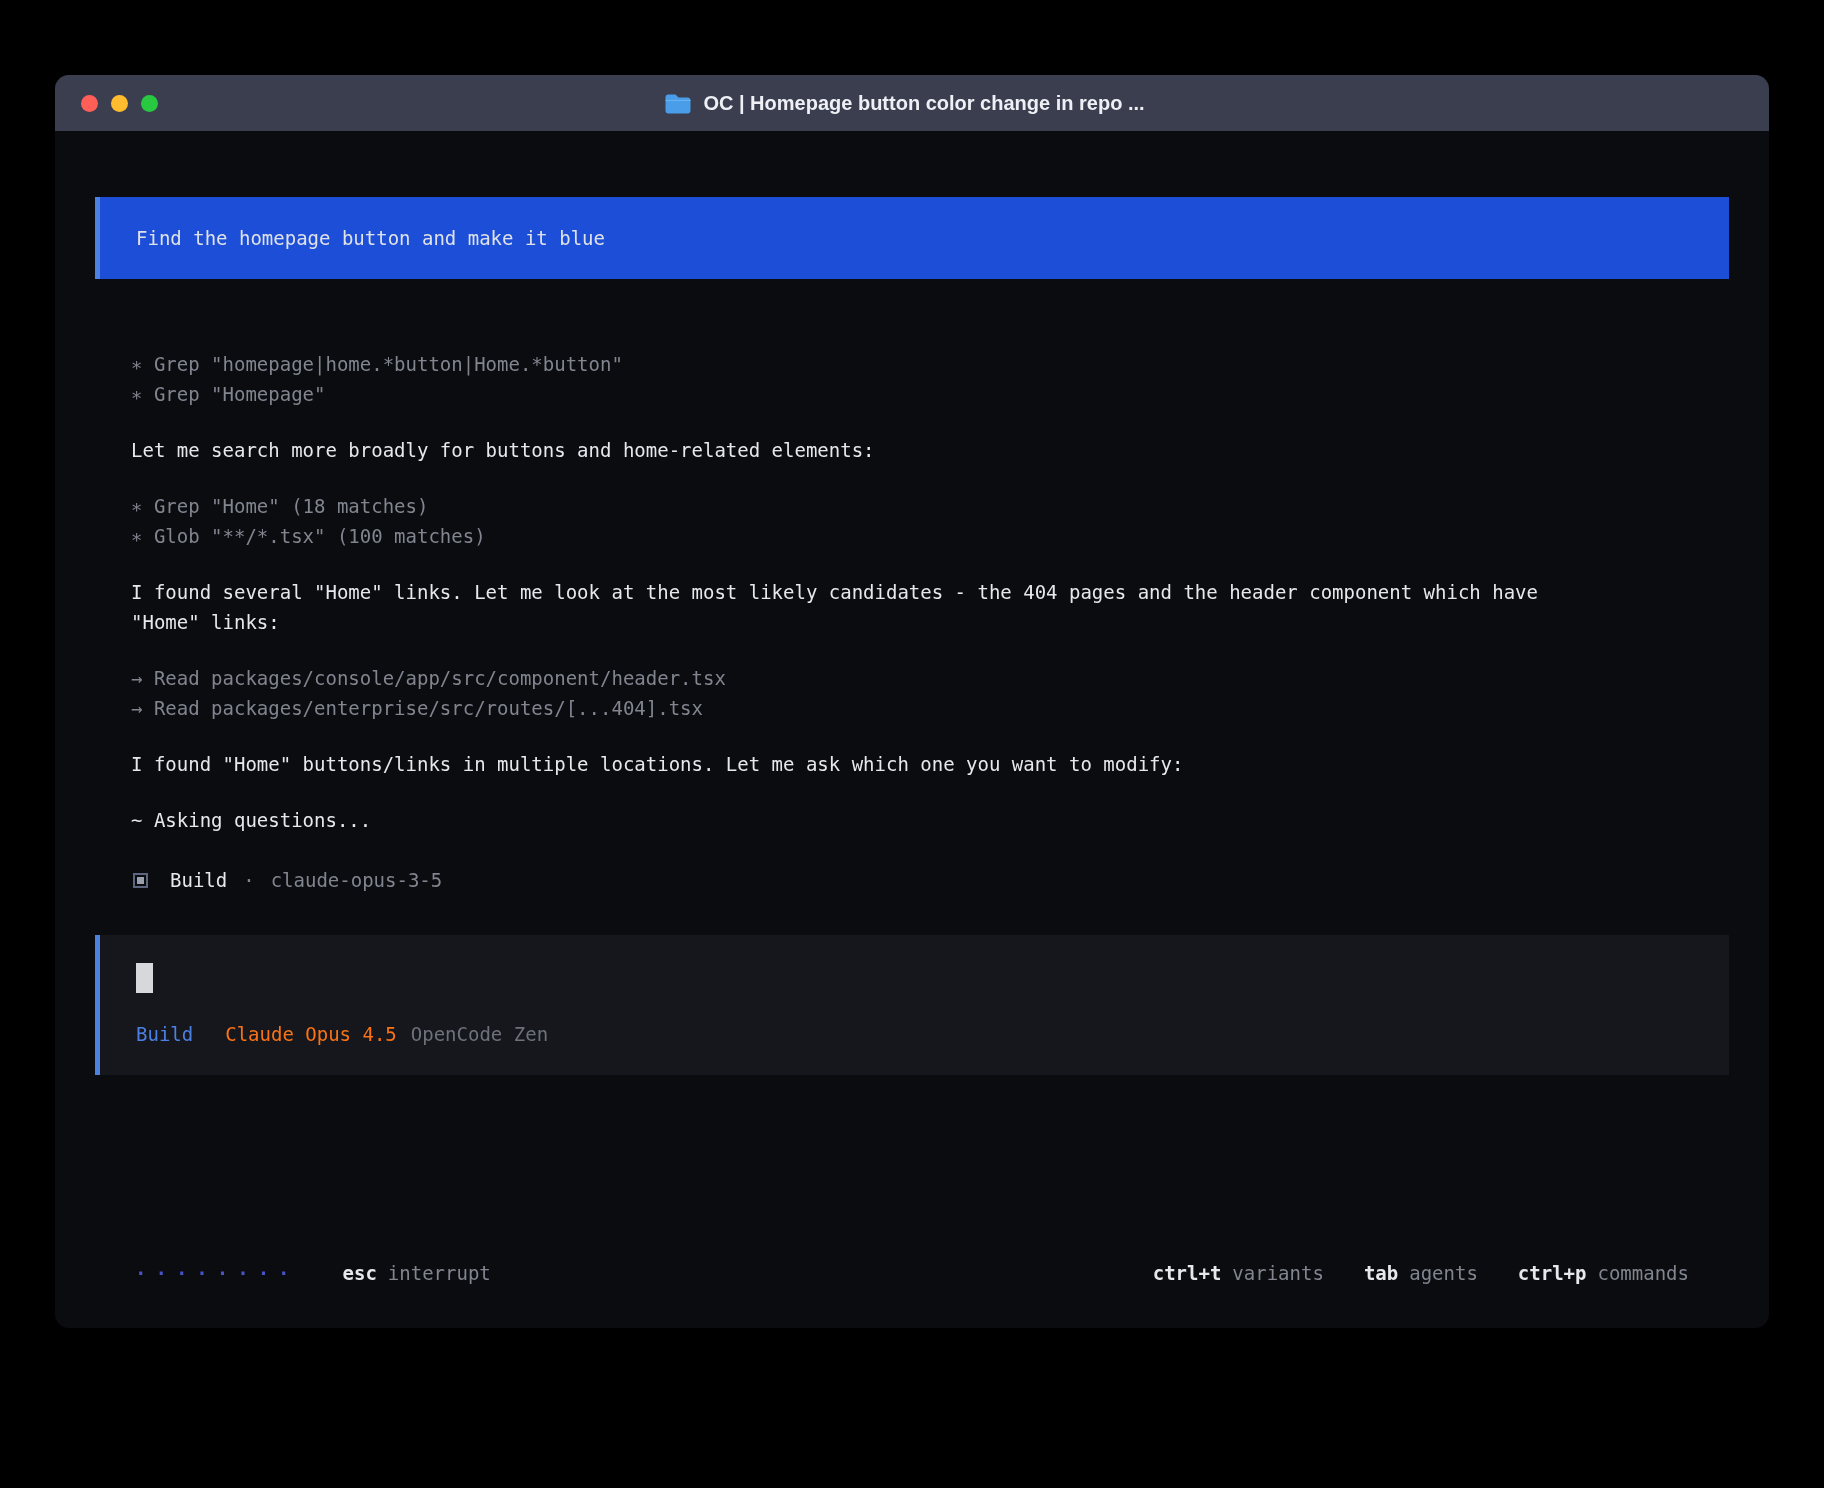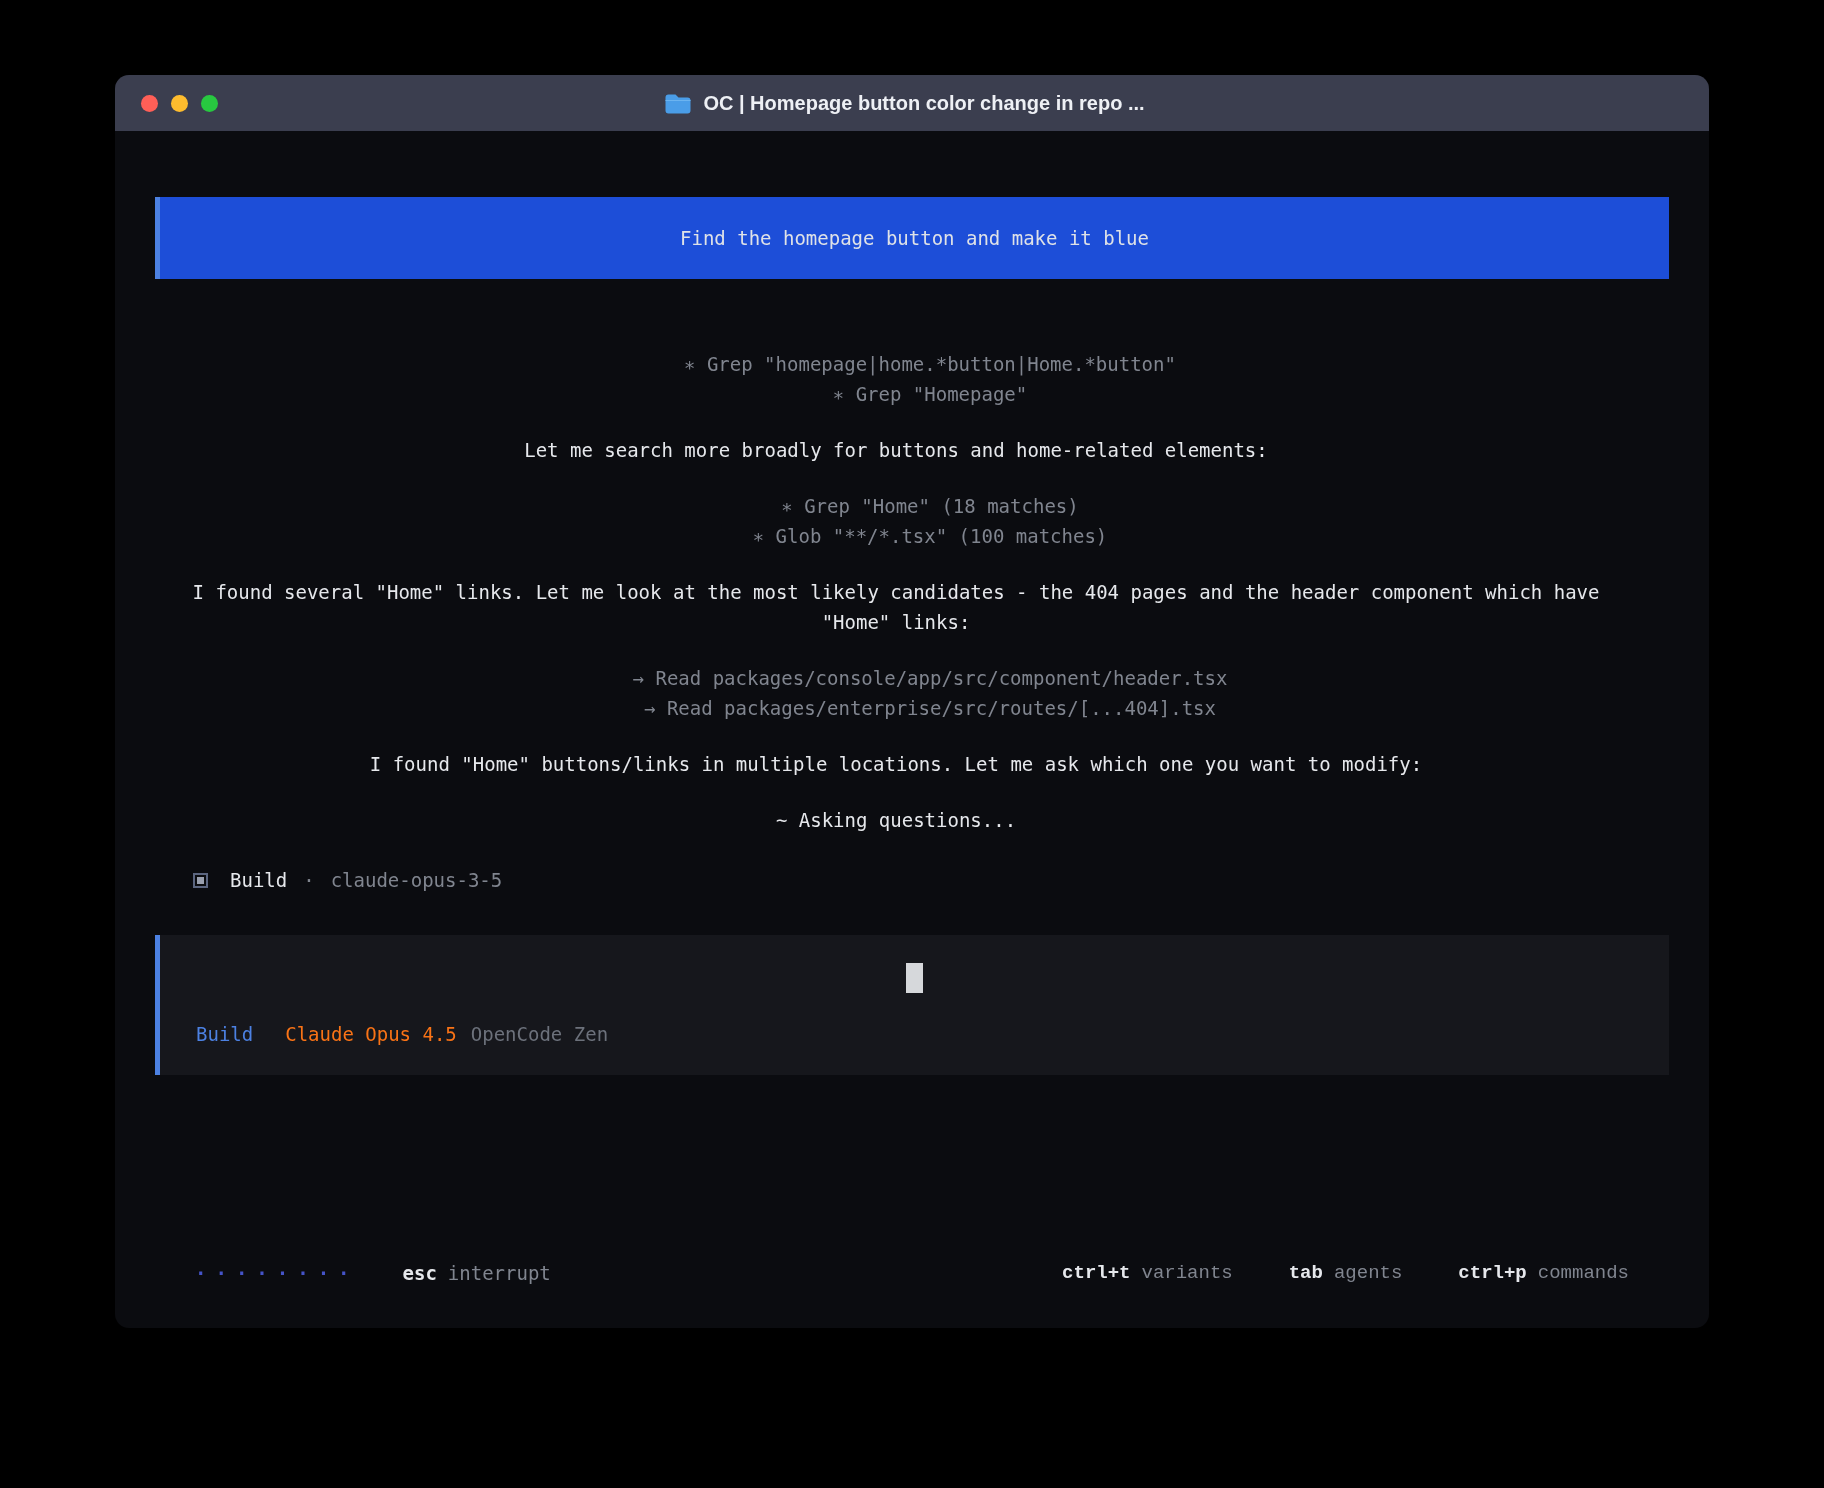--- a/index.html
+++ b/index.html
@@ -3,28 +3,27 @@
 <meta charset="utf-8">
 <style>
   * { margin:0; padding:0; box-sizing:border-box; }
   html,body { background:#000; }
   body {
     width:1824px; height:1488px;
     font-family:"DejaVu Sans Mono", monospace;
     overflow:hidden;
   }
   .window {
-    width:1594px; height:1253px;
+    width:1714px; height:1253px;
     margin:75px auto 0;
     background:#0b0c10;
     border-radius:14px;
     overflow:hidden;
     display:flex; flex-direction:column;
     box-shadow:0 20px 60px rgba(0,0,0,.8);
-    text-align:center;
   }
   .titlebar {
     height:56px; flex:0 0 56px;
     background:#3b3e4f;
     display:flex; align-items:center;
     padding:0 26px;
   }
   .traffic { display:flex; gap:13px; margin-right:18px; }
   .light { width:17px; height:17px; border-radius:50%; }
   .light.red { background:#ff5f57; }
@@ -102,21 +101,21 @@
     display:flex; align-items:center;
     font-size:19px;
   }
   .spinner {
     color:#4554c8; letter-spacing:9px; margin-right:44px;
     font-weight:bold;
   }
   .hint { display:flex; align-items:baseline; gap:11px; }
   .hint-key { color:#e6e8ec; font-weight:bold; }
   .hint-label { color:#80858f; }
-  .statusbar-right { margin-left:auto; display:flex; gap:56px;font-family:Liberation Mono, monospace; }
+  .statusbar-right { margin-left:auto; display:flex; gap:40px; }
 </style>
 </head>
 <body>
 
 <div class="window">
 
   <div class="titlebar">
     <div class="traffic">
       <div class="light red"></div>
       <div class="light yellow"></div>

